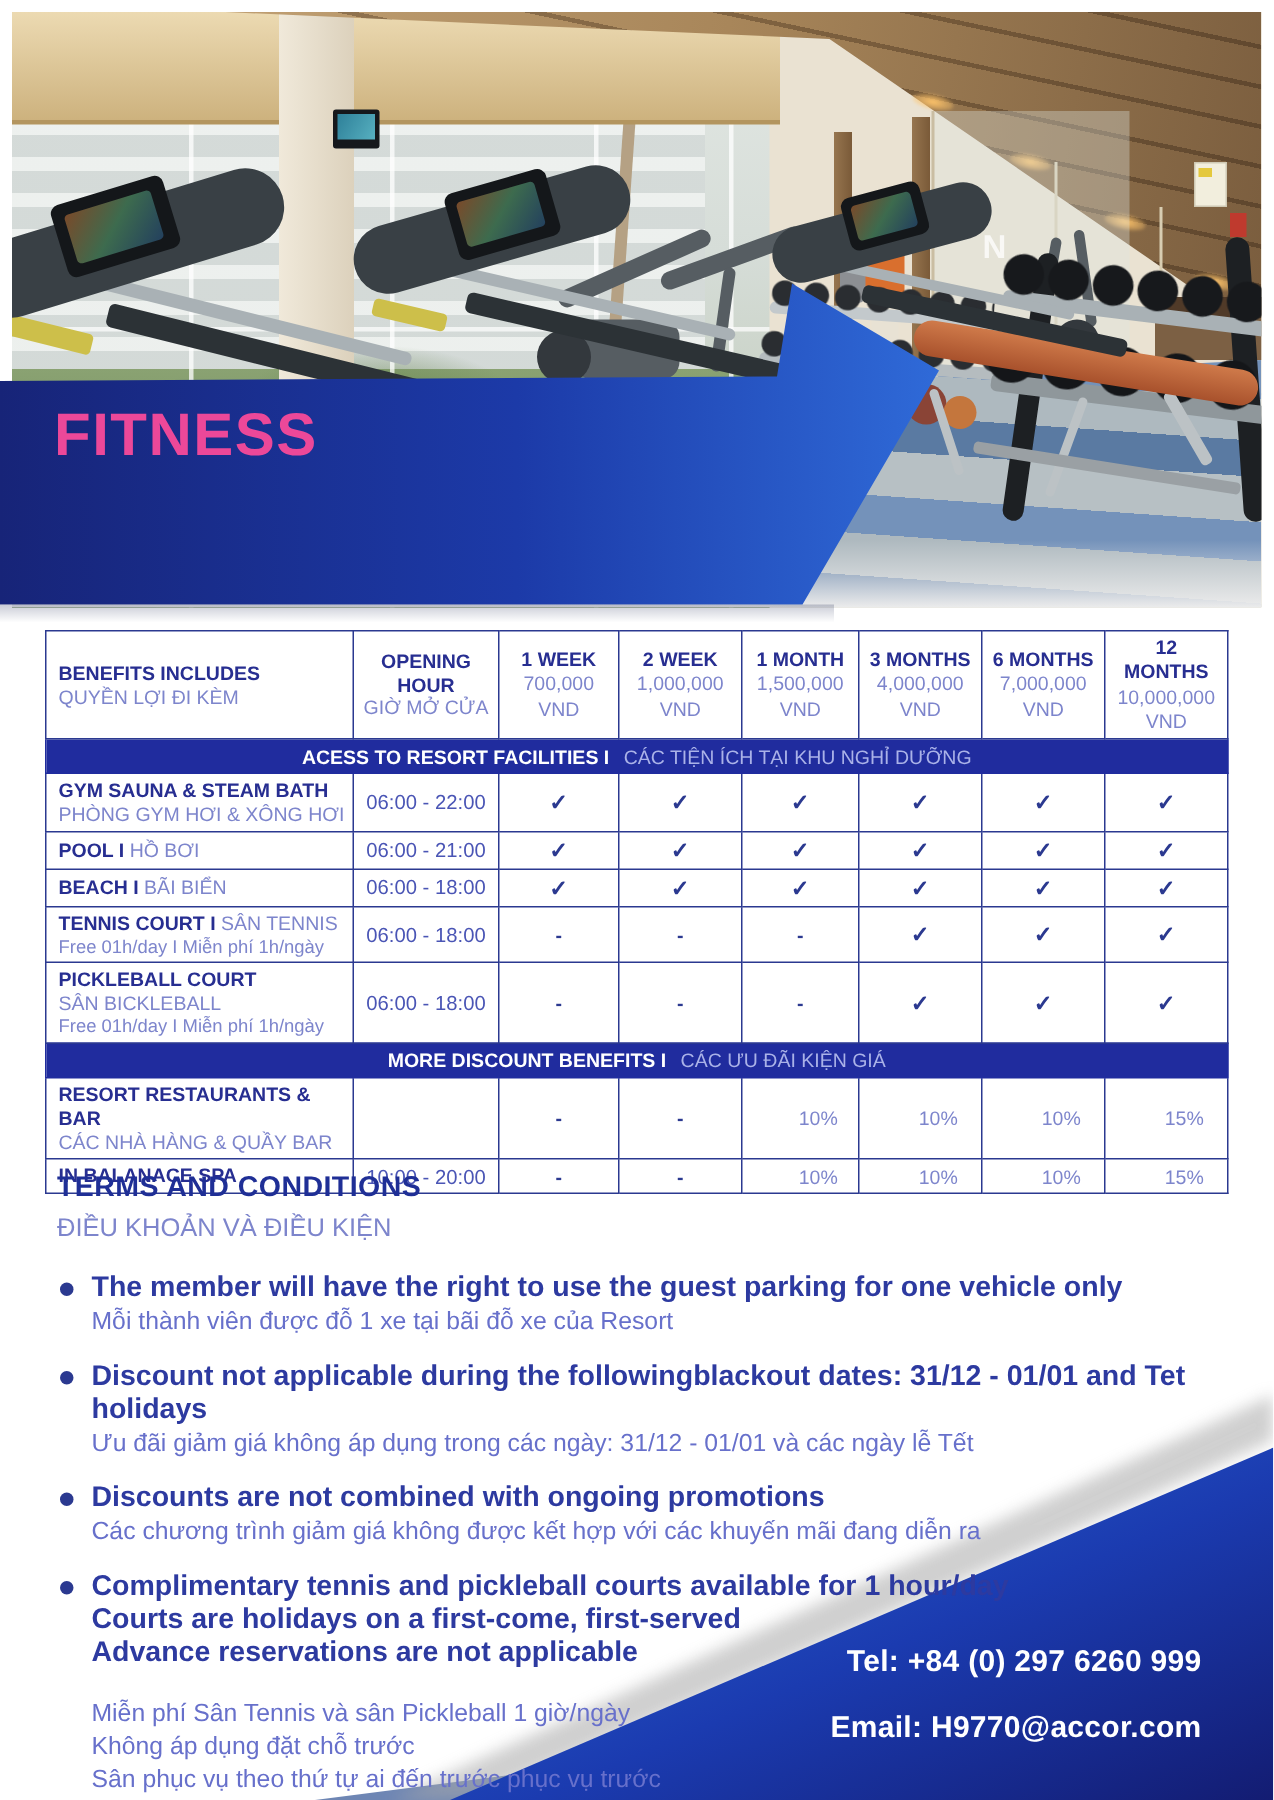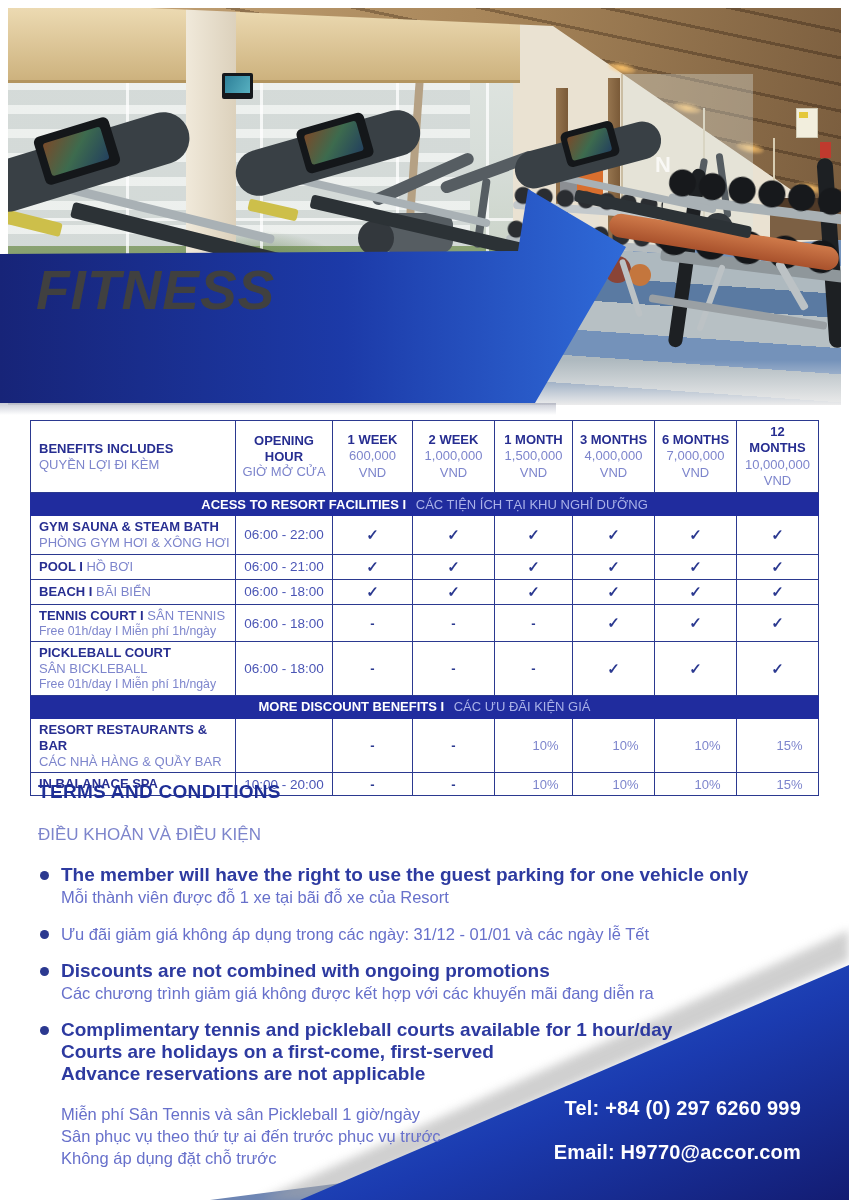--- a/index.html
+++ b/index.html
@@ -63,22 +63,22 @@
   .ph-tm-rail{background:#a9b1b5;border-radius:4px;}
   .ph-tm-deck{background:#2c3236;border-radius:4px;}
   .ph-tm-chip{background:#cdbf4a;border-radius:3px;}
   .ph-fade{left:0;top:352px;width:833px;height:45px;background:linear-gradient(180deg,rgba(236,236,236,0),#ececec);}
   
   #banner-svg,#tri-svg{position:absolute;left:0;}
   #banner-svg{top:0;}
   #tri-svg{top:900px;}
   #banner-shadow{position:absolute;left:0;top:403px;width:556px;height:12px;
       background:linear-gradient(180deg,rgba(40,50,90,.25),rgba(40,50,90,0));}
-  #title{position:absolute;left:36px;top:257px;color:#404040;font-weight:bold;
-         font-size:55px;line-height:67px;letter-spacing:1px;font-style:italic;}
+  #title{position:absolute;left:36px;top:257px;color:#ec4899;font-weight:bold;
+         font-size:40px;line-height:67px;letter-spacing:1px;}
   
   #mtable{position:absolute;left:30px;top:420px;width:788px;border-collapse:collapse;table-layout:fixed;
           font-size:13px;color:#272e91;}
   #mtable td{border:1.6px solid #2b3990;vertical-align:middle;padding:3px 4px;}
   #mtable td.namecell{padding-left:8px;text-align:left;}
   #mtable .bold{font-weight:bold;color:#272e91;line-height:1.22;}
   #mtable .light{font-weight:normal;color:#7d85cc;line-height:1.22;}
   #mtable .note{font-weight:normal;color:#7d85cc;font-size:12.3px;line-height:1.2;}
   #mtable td.center{text-align:center;}
   #mtable .hours{color:#4a55b5;font-size:13.5px;}
@@ -87,21 +87,21 @@
   #mtable .pct{color:#7d85cc;padding-left:28px;}
   #mtable .plan-label{font-weight:bold;line-height:1.25;}
   #mtable .plan-price,#mtable .plan-cur{color:#7d85cc;line-height:1.25;}
   #mtable tr.sectionrow td{background:#202c9e;color:#ffffff;text-align:center;padding:3.5px 2px;border-color:#202c9e;}
   #mtable tr.sectionrow .sec-en{font-weight:bold;}
   #mtable tr.sectionrow .sec-vi{color:#aab2e8;margin-left:6px;font-weight:normal;}
   #mtable tr.hdr td{height:50px;}
   
   #terms{position:absolute;left:38px;top:781px;width:772px;}
   #terms .t-title{font-size:19px;font-weight:bold;color:#1f2f96;letter-spacing:.3px;}
-  #terms .t-sub{font-size:17px;color:#7d85cc;margin-top:22px;}
+  #terms .t-sub{font-size:17px;color:#7d85cc;margin-top:6px;}
   #terms ul{list-style:none;margin:19px 0 0 0;padding:0;}
   #terms li{position:relative;padding-left:23px;margin-bottom:15px;}
   #terms li::before{content:"";position:absolute;left:2px;top:7px;width:9px;height:9px;border-radius:50%;background:#2b3990;}
   .b-en{font-size:19px;font-weight:bold;color:#2d3aa0;line-height:22px;}
   .b-vi{font-size:16.5px;color:#6770cb;line-height:22px;}
   #vi-para{margin-top:18px;padding-left:23px;}
   
   #contact{position:absolute;right:48px;top:1097px;text-align:right;color:#ffffff;font-weight:bold;font-size:20px;}
   #contact .c-line{margin-bottom:21px;letter-spacing:.2px;}
 </style>
@@ -233,21 +233,21 @@
       <td class="namecell">
         <div class="bold">BENEFITS INCLUDES</div>
         <div class="light">QUYỀN LỢI ĐI KÈM</div>
       </td>
       <td class="center">
         <div class="bold">OPENING HOUR</div>
         <div class="light">GIỜ MỞ CỬA</div>
       </td>
       <td class="center">
         <div class="plan-label">1 WEEK</div>
-        <div class="plan-price">600,000</div>
+        <div class="plan-price">700,000</div>
         <div class="plan-cur">VND</div>
       </td>
       <td class="center">
         <div class="plan-label">2 WEEK</div>
         <div class="plan-price">1,000,000</div>
         <div class="plan-cur">VND</div>
       </td>
       <td class="center">
         <div class="plan-label">1 MONTH</div>
         <div class="plan-price">1,500,000</div>
@@ -394,36 +394,37 @@
 
   <div id="terms">
     <div class="t-title">TERMS AND CONDITIONS</div>
     <div class="t-sub">ĐIỀU KHOẢN VÀ ĐIỀU KIỆN</div>
     <ul>
       <li>
         <div class="b-en">The member will have the right to use the guest parking for one vehicle only</div>
         <div class="b-vi">Mỗi thành viên được đỗ 1 xe tại bãi đỗ xe của Resort</div>
       </li>
       <li>
+        <div class="b-en">Discount not applicable during the followingblackout dates: 31/12 - 01/01 and Tet holidays</div>
         <div class="b-vi">Ưu đãi giảm giá không áp dụng trong các ngày: 31/12 - 01/01 và các ngày lễ Tết</div>
       </li>
       <li>
         <div class="b-en">Discounts are not combined with ongoing promotions</div>
         <div class="b-vi">Các chương trình giảm giá không được kết hợp với các khuyến mãi đang diễn ra</div>
       </li>
       <li>
         <div class="b-en">Complimentary tennis and pickleball courts available for 1 hour/day</div>
         <div class="b-en">Courts are holidays on a first-come, first-served</div>
         <div class="b-en">Advance reservations are not applicable</div>
       </li>
     </ul>
     <div id="vi-para">
       <div class="b-vi">Miễn phí Sân Tennis và sân Pickleball 1 giờ/ngày</div>
+      <div class="b-vi">Không áp dụng đặt chỗ trước</div>
       <div class="b-vi">Sân phục vụ theo thứ tự ai đến trước phục vụ trước</div>
-      <div class="b-vi">Không áp dụng đặt chỗ trước</div>
     </div>
   </div>
 
   <div id="contact">
     <div class="c-line">Tel: +84 (0) 297 6260 999</div>
     <div class="c-line">Email: H9770@accor.com</div>
   </div>
 
 </div>
 

